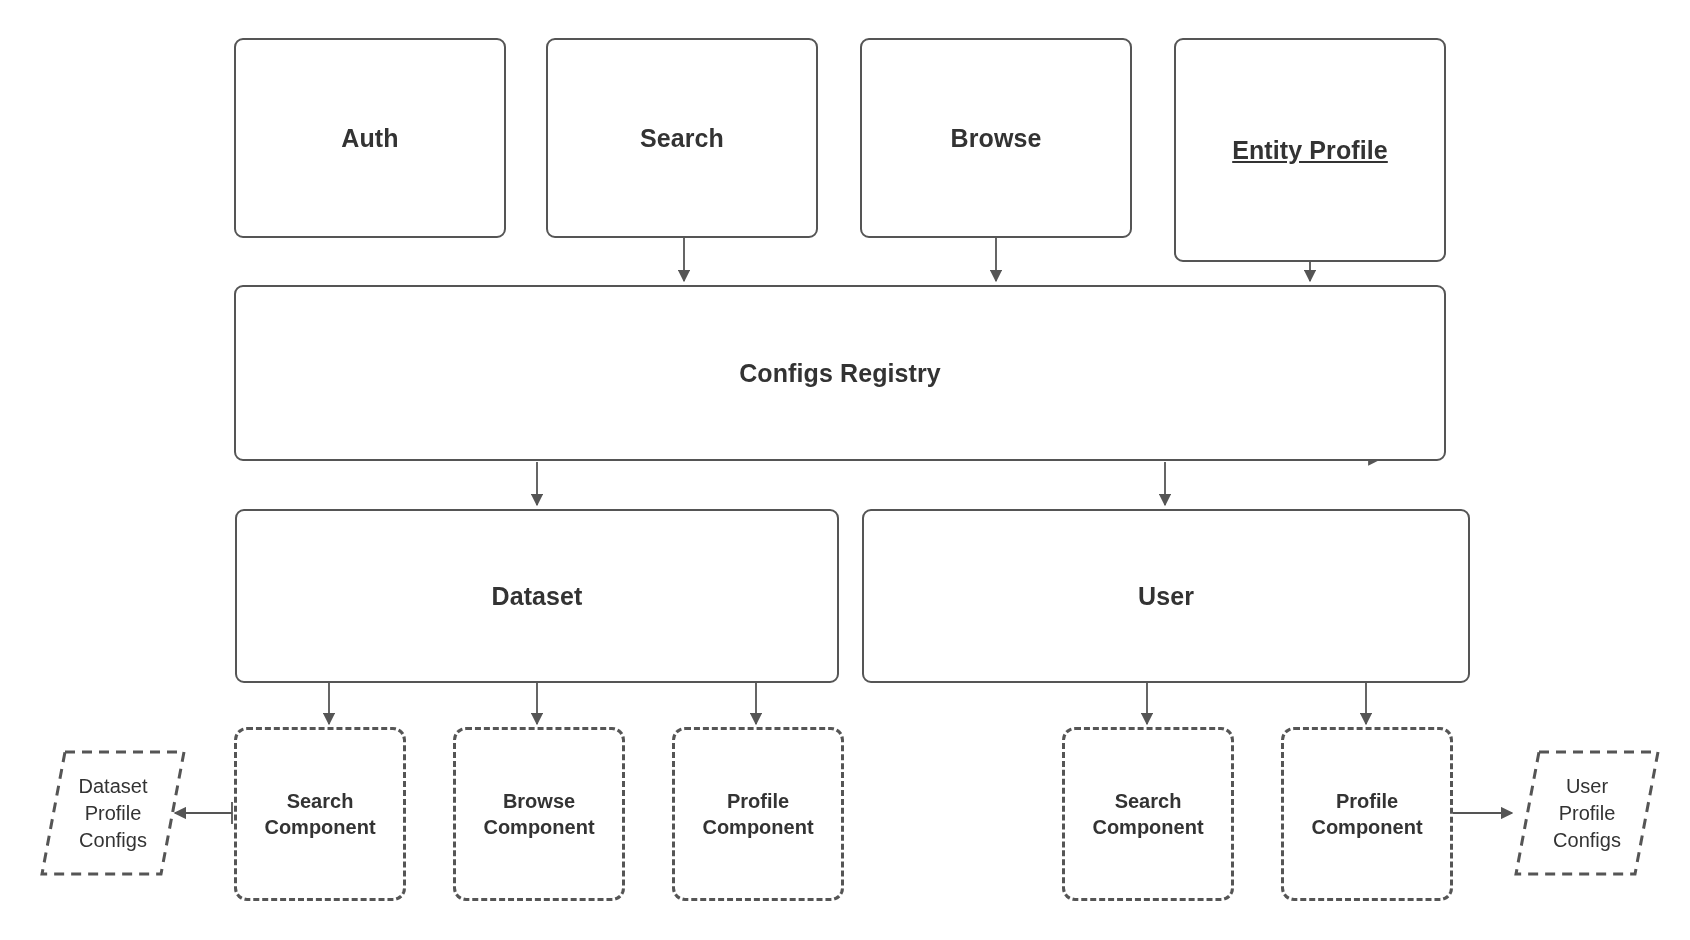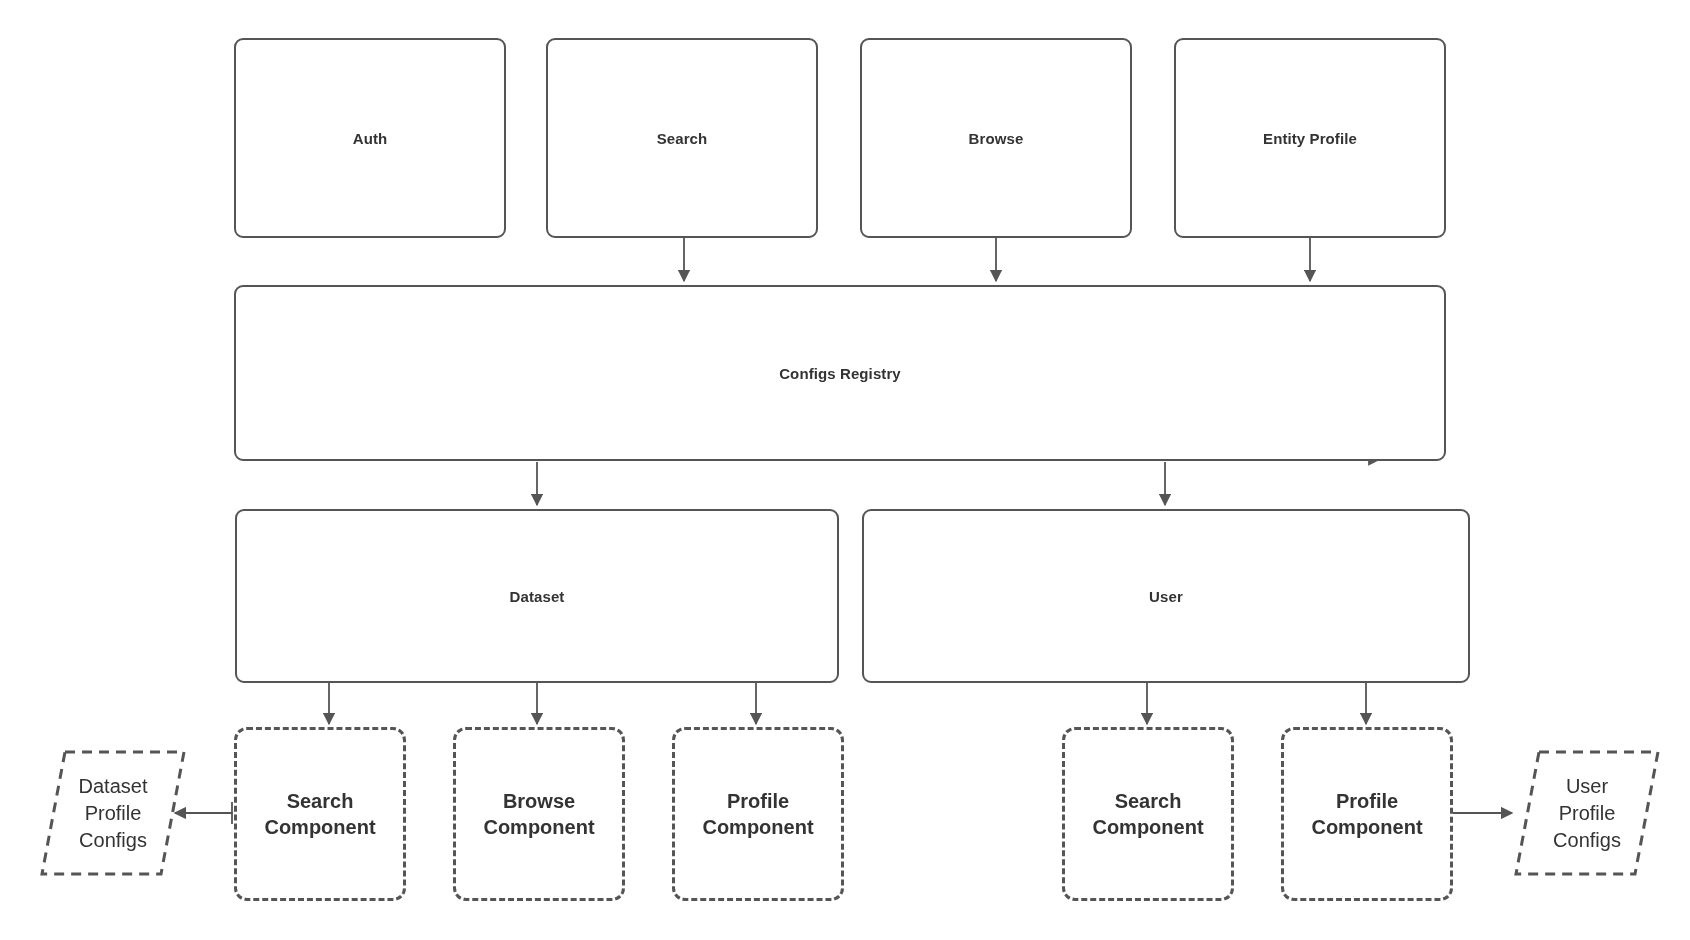--- a/index.html
+++ b/index.html
@@ -34,21 +34,21 @@
     align-items: center;
     justify-content: center;
     text-align: center;
     color: #333333;
     background: #ffffff;
   }
   .node-solid {
     border: 2.4px solid #555555;
     border-radius: 9px;
     font-weight: bold;
-    font-size: 15px;
+    font-size: 25px;
     letter-spacing: 0.1px;
   }
   .node-dashed {
     border: 3px dashed #555555;
     border-radius: 13px;
     font-weight: bold;
     font-size: 20px;
     line-height: 1.32;
   }
   .node-label {
@@ -148,21 +148,21 @@
   </div>
 
   <div class="node node-solid" style="left:546px; top:38px; width:272px; height:200px;">
     <span class="node-label">Search</span>
   </div>
 
   <div class="node node-solid" style="left:860px; top:38px; width:272px; height:200px;">
     <span class="node-label">Browse</span>
   </div>
 
-  <div class="node node-solid" style="left:1174px; top:38px; width:272px; height:200px;">
+  <div class="node node-solid" style="left:1174px; top:38px; width:272px; height:224px;text-decoration:underline;">
     <span class="node-label">Entity Profile</span>
   </div>
 
   <div class="node node-solid" style="left:234px; top:285px; width:1212px; height:176px;">
     <span class="node-label">Configs Registry</span>
   </div>
 
   <div class="node node-solid" style="left:235px; top:509px; width:604px; height:174px;">
     <span class="node-label">Dataset</span>
   </div>

